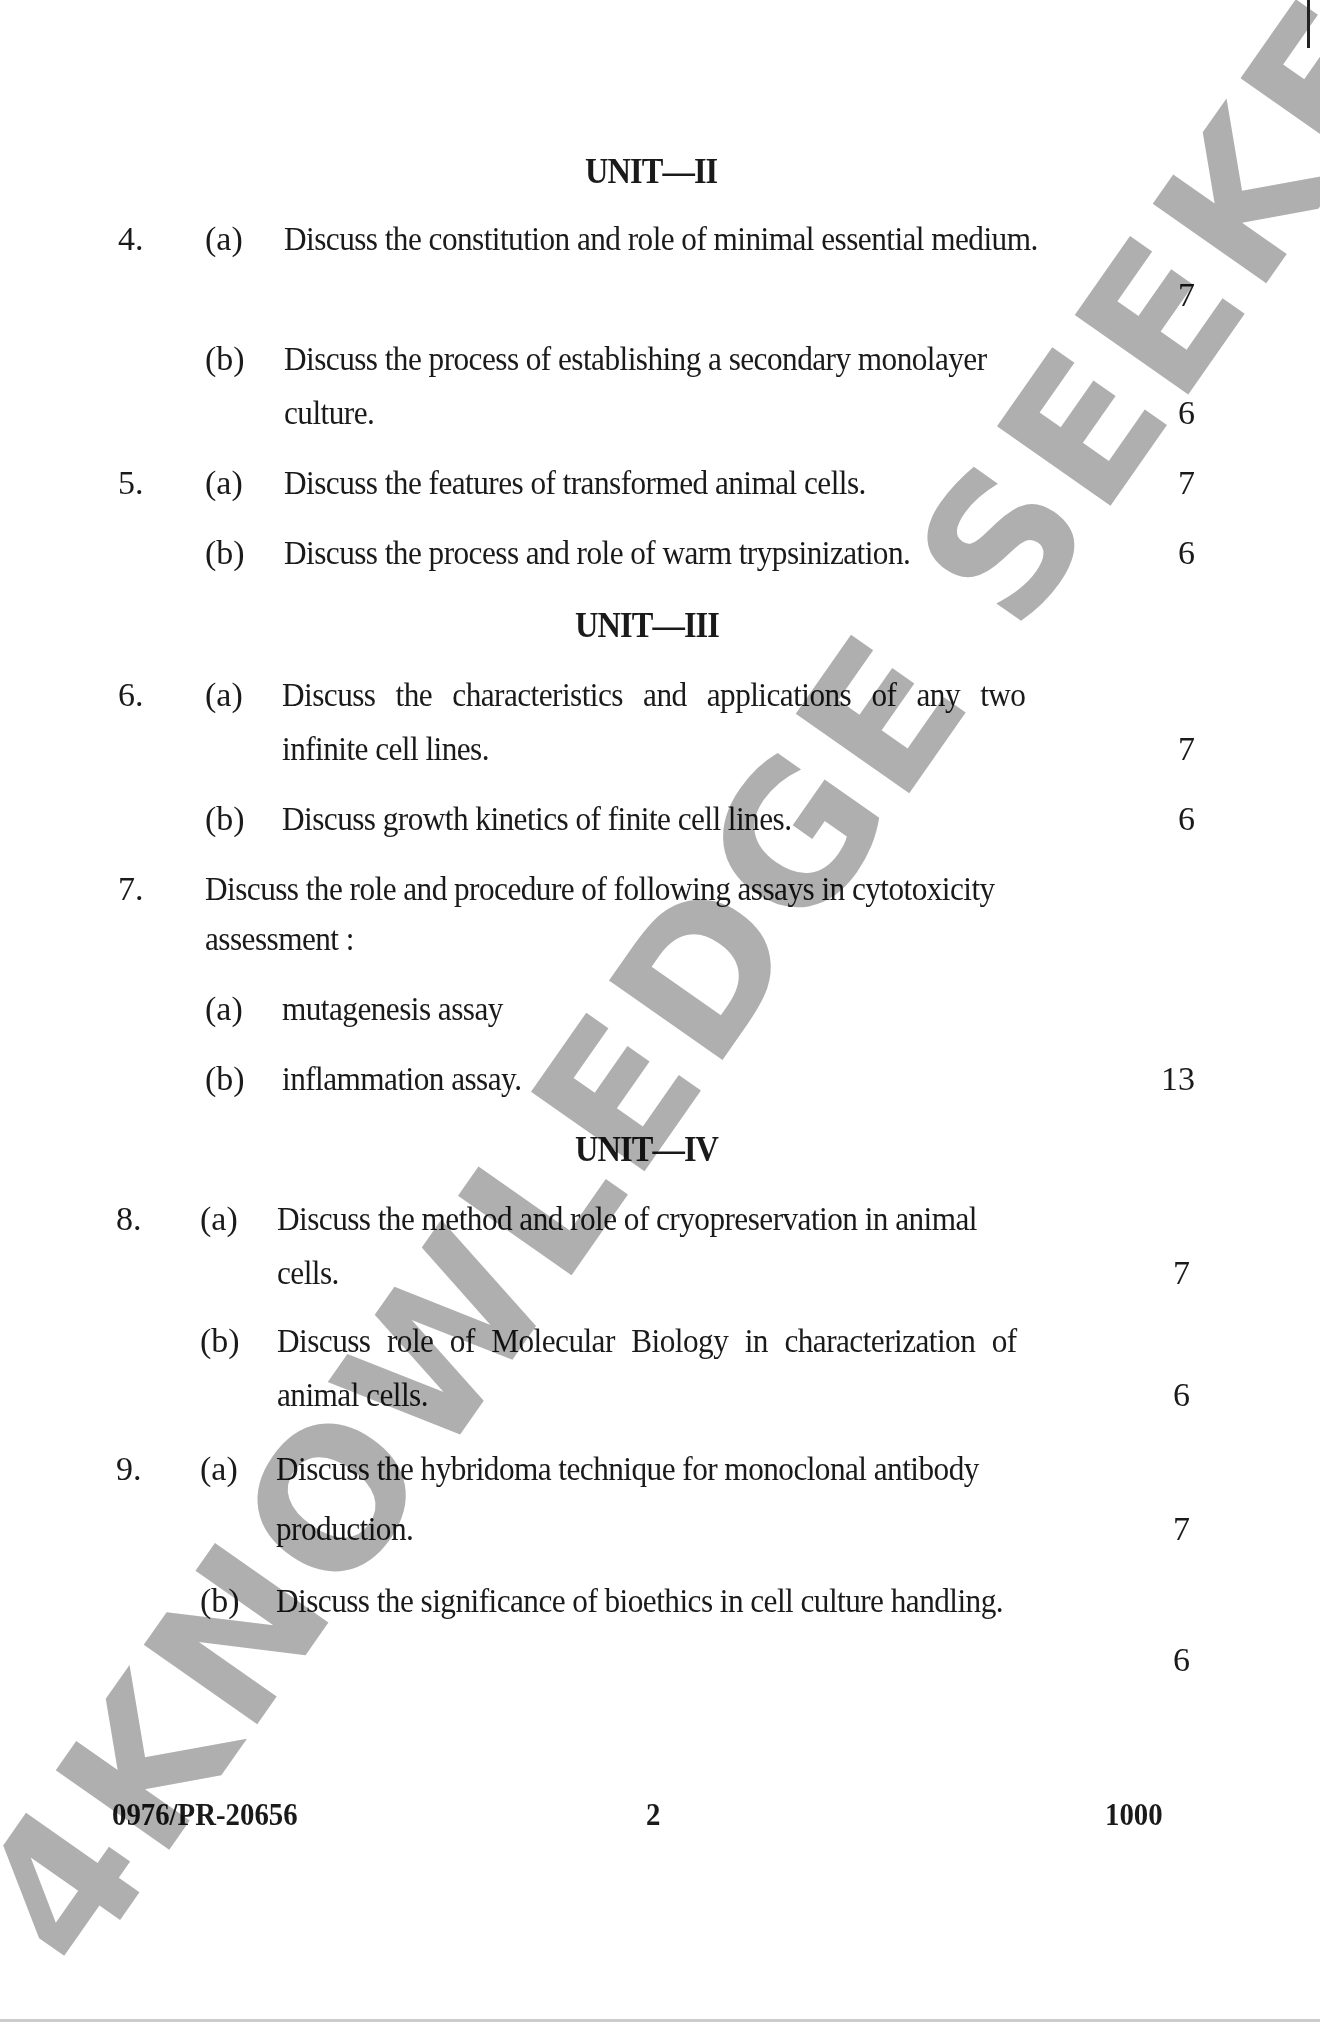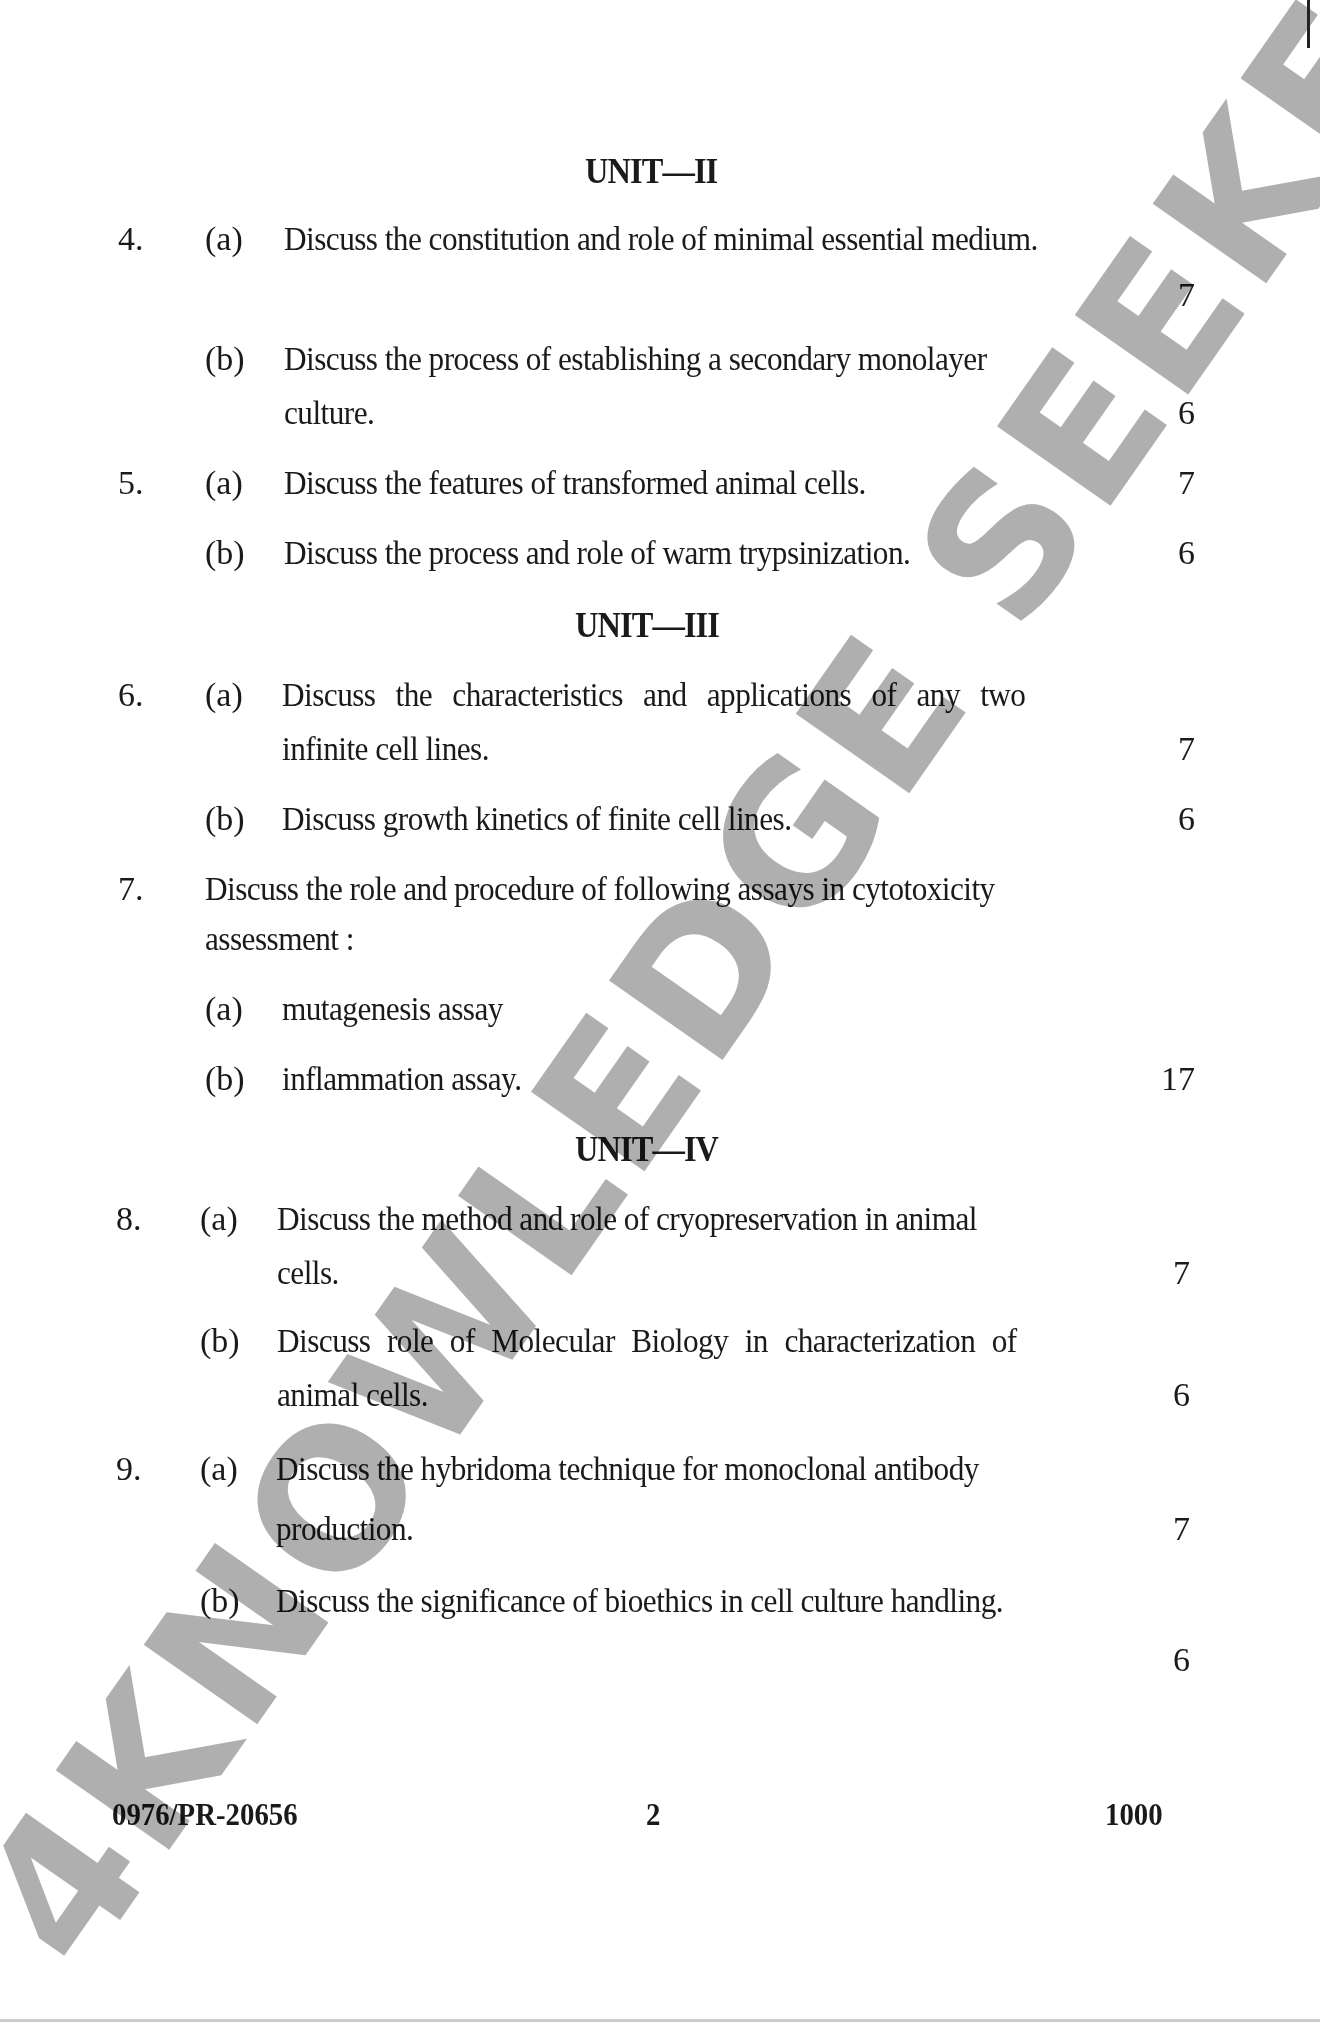--- a/index.html
+++ b/index.html
@@ -66,21 +66,21 @@
 
     <div class="abs qn" style="left:118px; top:870px;">7.</div>
     <div class="abs txt" style="left:205px; top:870px;">Discuss the role and procedure of following assays in cytotoxicity</div>
     <div class="abs txt" style="left:205px; top:920px;">assessment :</div>
 
     <div class="abs lbl" style="left:205px; top:990px;">(a)</div>
     <div class="abs txt" style="left:282px; top:990px;">mutagenesis assay</div>
 
     <div class="abs lbl" style="left:205px; top:1060px;">(b)</div>
     <div class="abs txt" style="left:282px; top:1060px;">inflammation assay.</div>
-    <div class="abs mark" style="left:1135px; top:1060px; width:60px;">17</div>
+    <div class="abs mark" style="left:1135px; top:1060px; width:60px;">13</div>
 
     <div class="abs unit" style="left:575px; top:1128px;">UNIT—IV</div>
 
     <div class="abs qn" style="left:116px; top:1200px;">8.</div>
     <div class="abs lbl" style="left:200px; top:1200px;">(a)</div>
     <div class="abs txt" style="left:277px; top:1200px;">Discuss the method and role of cryopreservation in animal</div>
     <div class="abs txt" style="left:277px; top:1254px;">cells.</div>
     <div class="abs mark" style="left:1150px; top:1254px; width:40px;">7</div>
 
     <div class="abs lbl" style="left:200px; top:1322px;">(b)</div>

